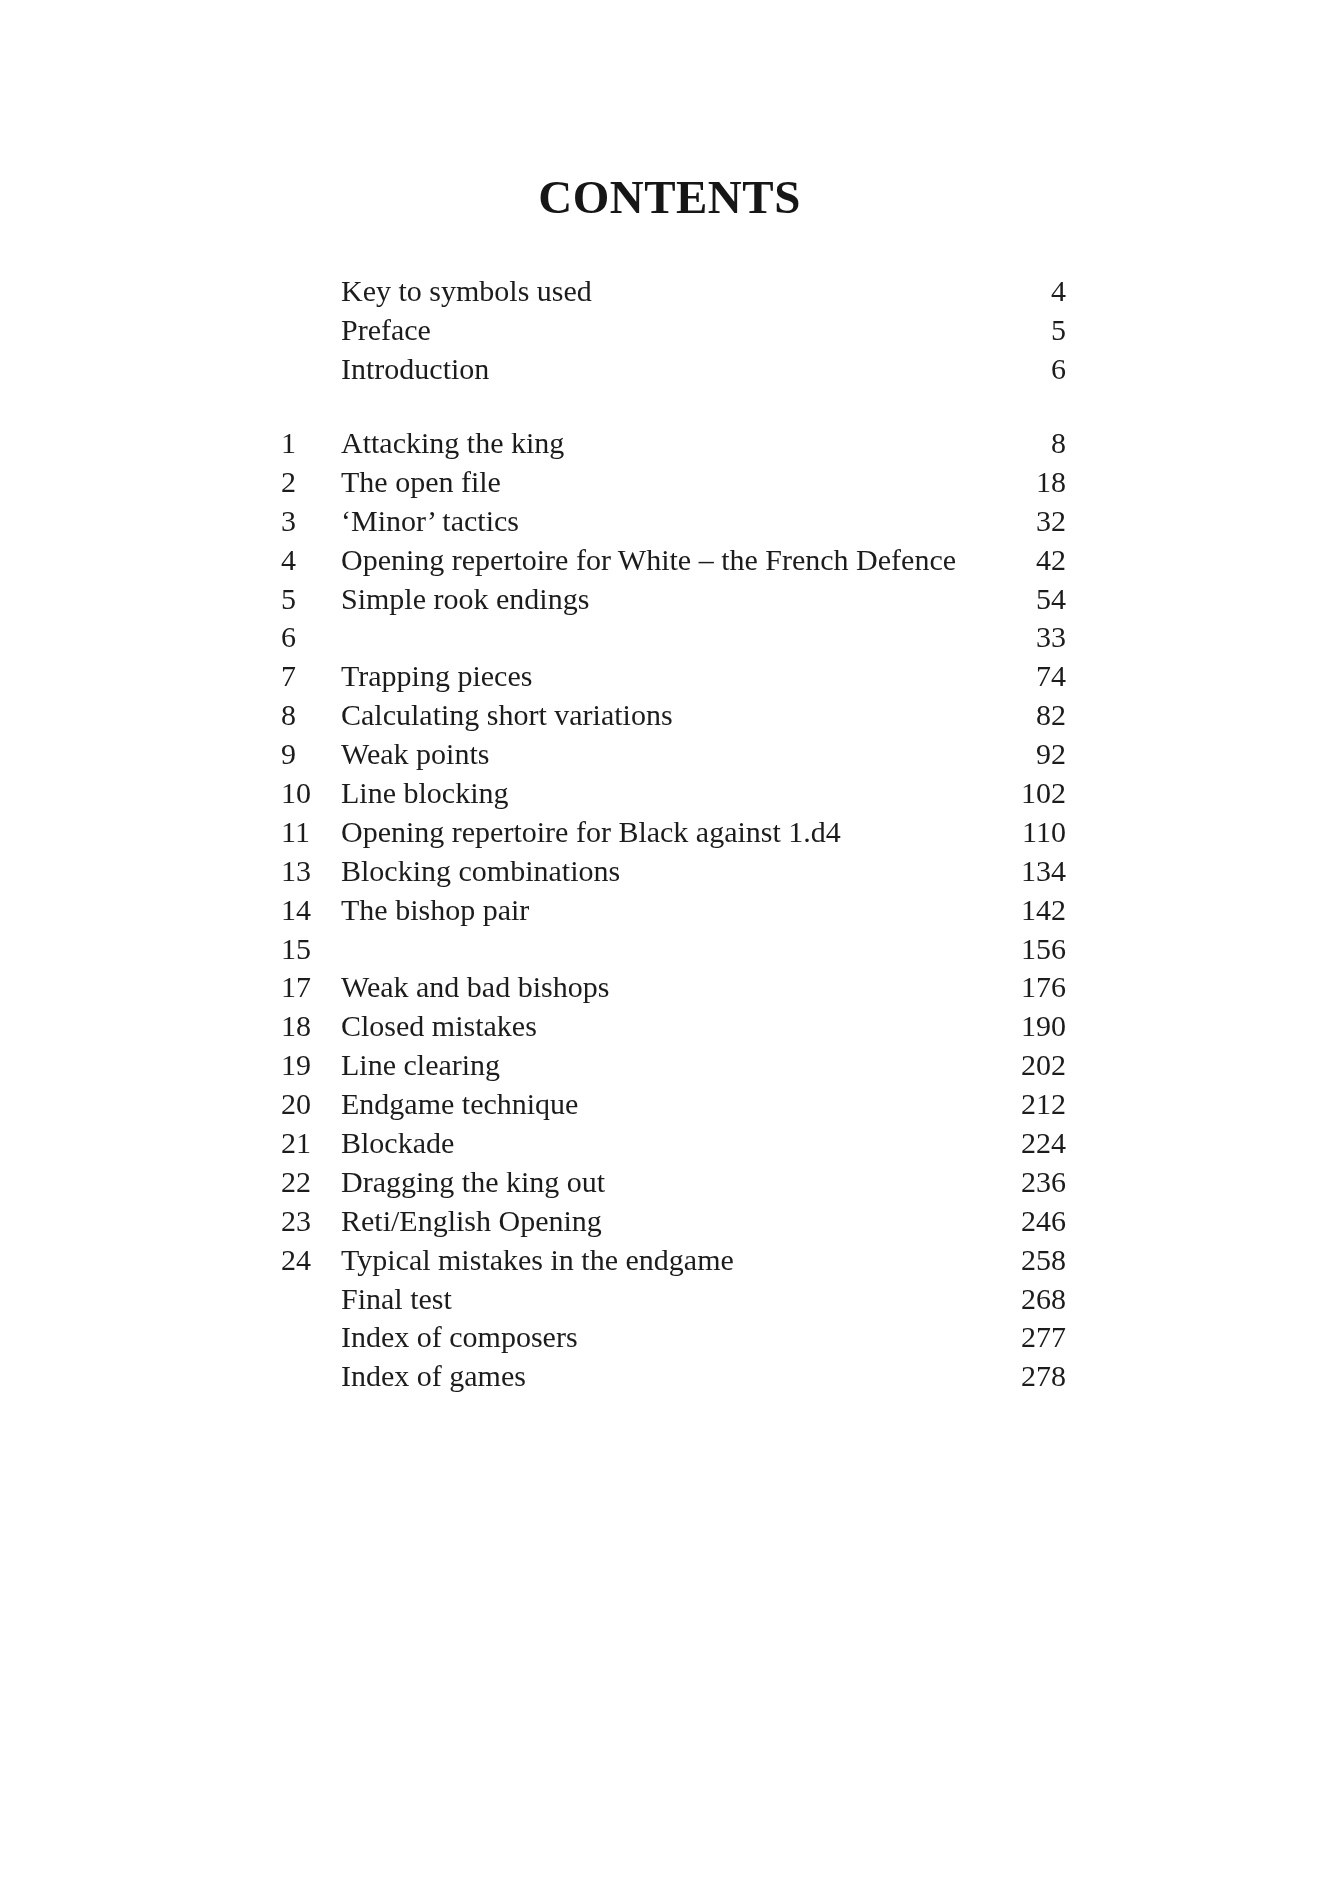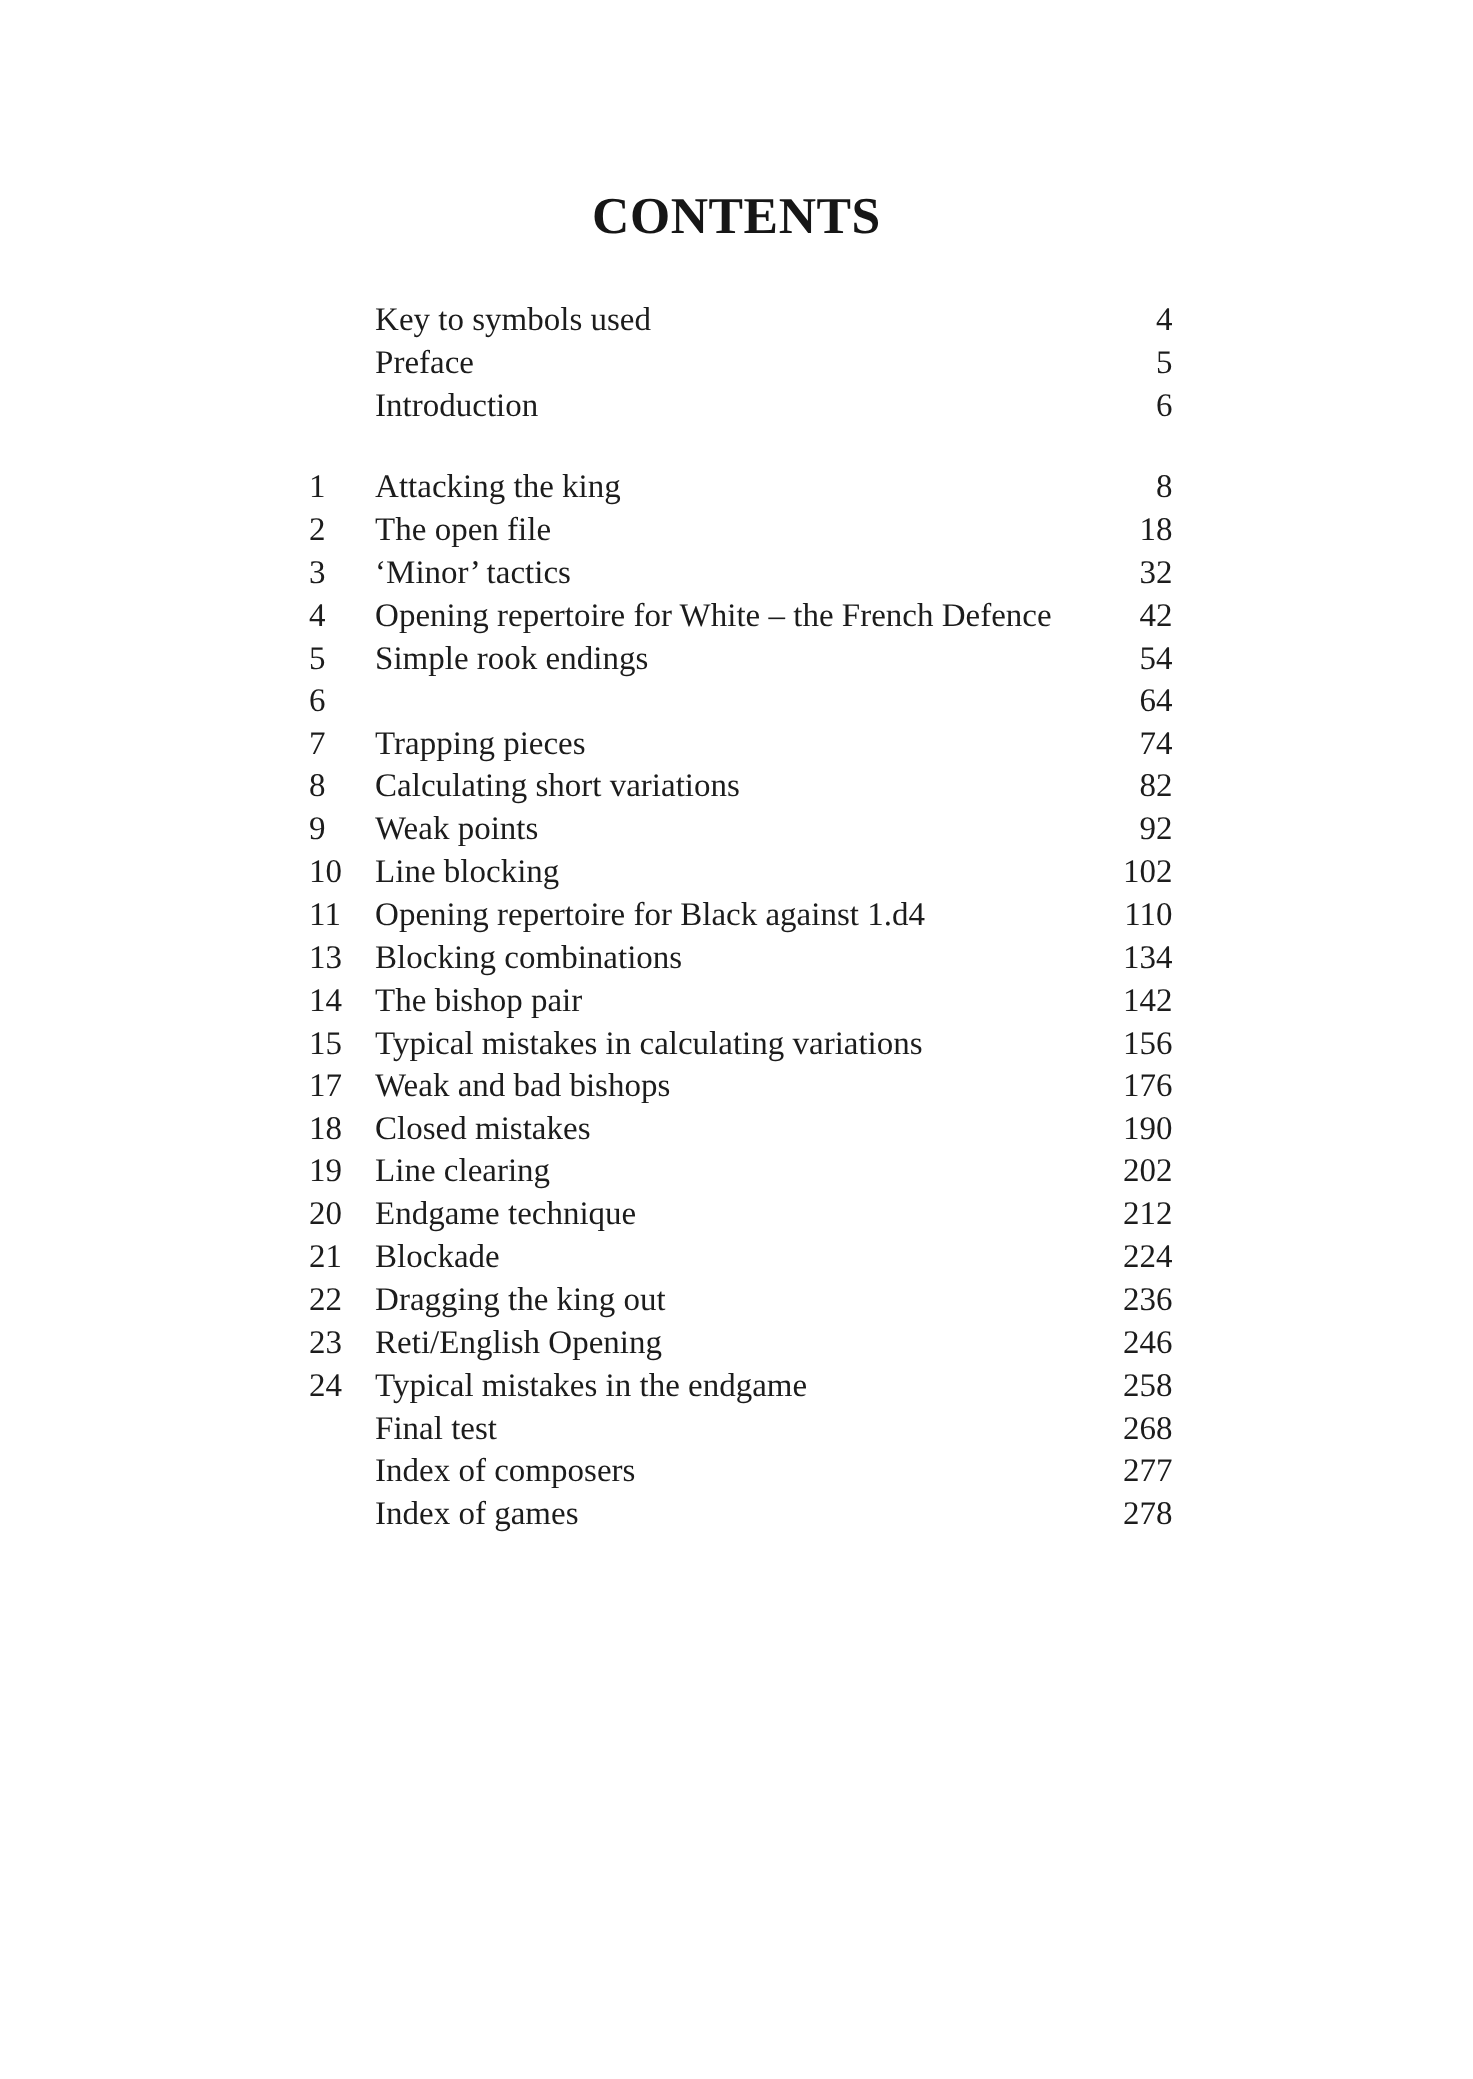--- a/index.html
+++ b/index.html
@@ -103,21 +103,21 @@
         <span class="t">Opening repertoire for White – the French Defence</span>
         <span class="p">42</span>
       </div>
       <div class="row">
         <span class="num">5</span>
         <span class="t">Simple rook endings</span>
         <span class="p">54</span>
       </div>
       <div class="row">
         <span class="num">6</span>
-        <span class="p">64</span>
+        <span class="p">33</span>
       </div>
       <div class="row">
         <span class="num">7</span>
         <span class="t">Trapping pieces</span>
         <span class="p">74</span>
       </div>
       <div class="row">
         <span class="num">8</span>
         <span class="t">Calculating short variations</span>
         <span class="p">82</span>
@@ -142,21 +142,20 @@
         <span class="t">Blocking combinations</span>
         <span class="p">134</span>
       </div>
       <div class="row">
         <span class="num">14</span>
         <span class="t">The bishop pair</span>
         <span class="p">142</span>
       </div>
       <div class="row">
         <span class="num">15</span>
-        <span class="t">Typical mistakes in calculating variations</span>
         <span class="p">156</span>
       </div>
       <div class="row">
         <span class="num">17</span>
         <span class="t">Weak and bad bishops</span>
         <span class="p">176</span>
       </div>
       <div class="row">
         <span class="num">18</span>
         <span class="t">Closed mistakes</span>

